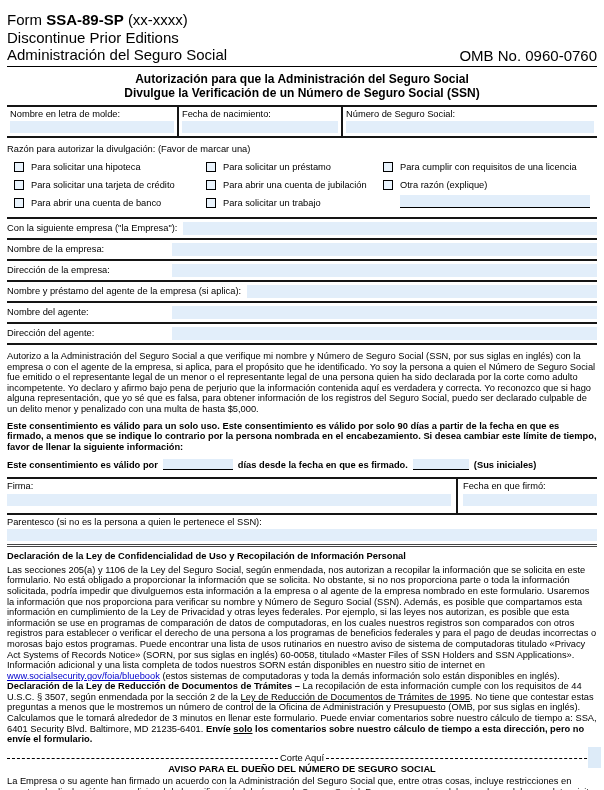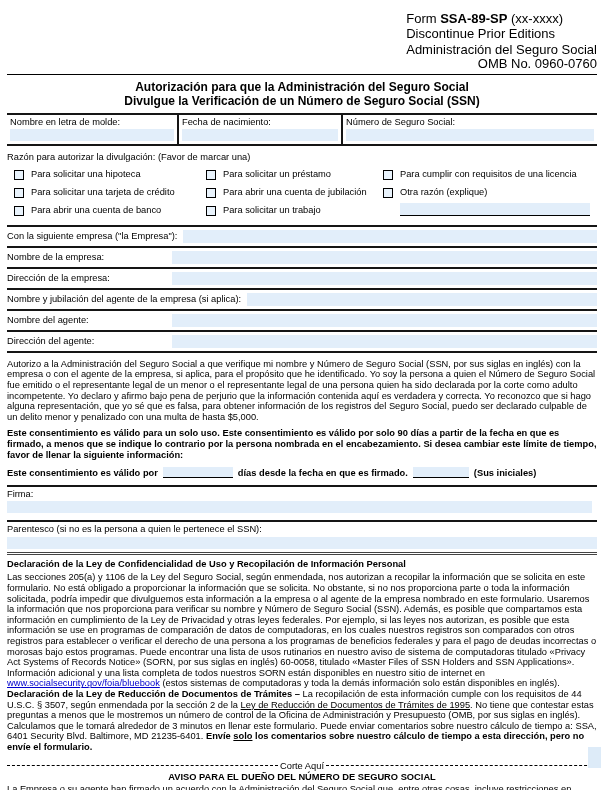--- a/index.html
+++ b/index.html
@@ -6,21 +6,21 @@
   html,body { margin:0; padding:0; background:#fff; }
   body {
     width:604px; height:790px;
     font-family:"Liberation Sans", sans-serif;
     font-size:9.3px; line-height:1.14; color:#000;
     position:relative; overflow:hidden;
   }
   .page { padding:11px 7px 0 7px; position:relative; }
 
   
-  .hdr { display:flex; justify-content:space-between; align-items:flex-end; font-size:13px;flex-direction:column; }
+  .hdr { display:flex; justify-content:space-between; align-items:flex-end; font-size:15px; }
   .hdr-left div { line-height:1.18; }
   .b { font-weight:bold; }
   .rule { border-top:1.5px solid #000; margin-top:2px; }
 
   .title { text-align:center; font-weight:bold; font-size:12px; line-height:1.2; margin:5px 0 4px; }
 
   
   .idrow { display:flex; border-top:2px solid #151515; border-bottom:2px solid #151515; }
   .idcell { padding:2px 3px 3px 3px; width:170px; }
   .idcell.c2 { width:164px; }
@@ -155,21 +155,21 @@
     </div>
     <div class="corow">
       <span class="colabel fixed">Nombre de la empresa:</span>
       <span class="coinput"></span>
     </div>
     <div class="corow">
       <span class="colabel fixed">Dirección de la empresa:</span>
       <span class="coinput"></span>
     </div>
     <div class="corow">
-      <span class="colabel">Nombre y jubilación del agente de la empresa (si aplica):</span>
+      <span class="colabel">Nombre y préstamo del agente de la empresa (si aplica):</span>
       <span class="coinput"></span>
     </div>
     <div class="corow">
       <span class="colabel fixed">Nombre del agente:</span>
       <span class="coinput"></span>
     </div>
     <div class="corow">
       <span class="colabel fixed">Dirección del agente:</span>
       <span class="coinput"></span>
     </div>
@@ -182,20 +182,24 @@
   <div class="validline">
     <span>Este consentimiento es válido por</span><span class="blank"></span><span>días desde la fecha en que es firmado.</span><span class="blank small"></span><span>(Sus iniciales)</span>
   </div>
 
   <div class="sigtable">
     <div class="sigrow1">
       <div class="sigleft">
         <div>Firma:</div>
         <div class="fill"></div>
       </div>
+      <div class="sigright">
+        <div>Fecha en que firmó:</div>
+        <div class="fill"></div>
+      </div>
     </div>
     <div class="sigrow2">
       <div>Parentesco (si no es la persona a quien le pertenece el SSN):</div>
       <div class="fill"></div>
     </div>
   </div>
 
   <div class="section-h">Declaración de la Ley de Confidencialidad de Uso y Recopilación de Información Personal</div>
   <div style="margin:0;">
     <span>Las secciones 205(a) y 1106 de la Ley del Seguro Social, según enmendada, nos autorizan a recopilar la información que se solicita en este formulario. No está obligado a proporcionar la información que se solicita. No obstante, si no nos proporciona parte o toda la información solicitada, podría impedir que divulguemos esta información a la empresa o al agente de la empresa nombrado en este formulario. Usaremos la información que nos proporciona para verificar su nombre y Número de Seguro Social (SSN). Además, es posible que compartamos esta información en cumplimiento de la Ley de Privacidad y otras leyes federales. Por ejemplo, si las leyes nos autorizan, es posible que esta información se use en programas de comparación de datos de computadoras, en los cuales nuestros registros son comparados con otros registros para establecer o verificar el derecho de una persona a los programas de beneficios federales y para el pago de deudas incorrectas o morosas bajo estos programas. Puede encontrar una lista de usos rutinarios en nuestro aviso de sistema de computadoras titulado «Privacy Act Systems of Records Notice» (SORN, por sus siglas en inglés) 60-0058, titulado «Master Files of SSN Holders and SSN Applications». Información adicional y una lista completa de todos nuestros SORN están disponibles en nuestro sitio de internet en </span><a class="link">www.socialsecurity.gov/foia/bluebook</a><span> (estos sistemas de computadoras y toda la demás información solo están disponibles en inglés).</span>

